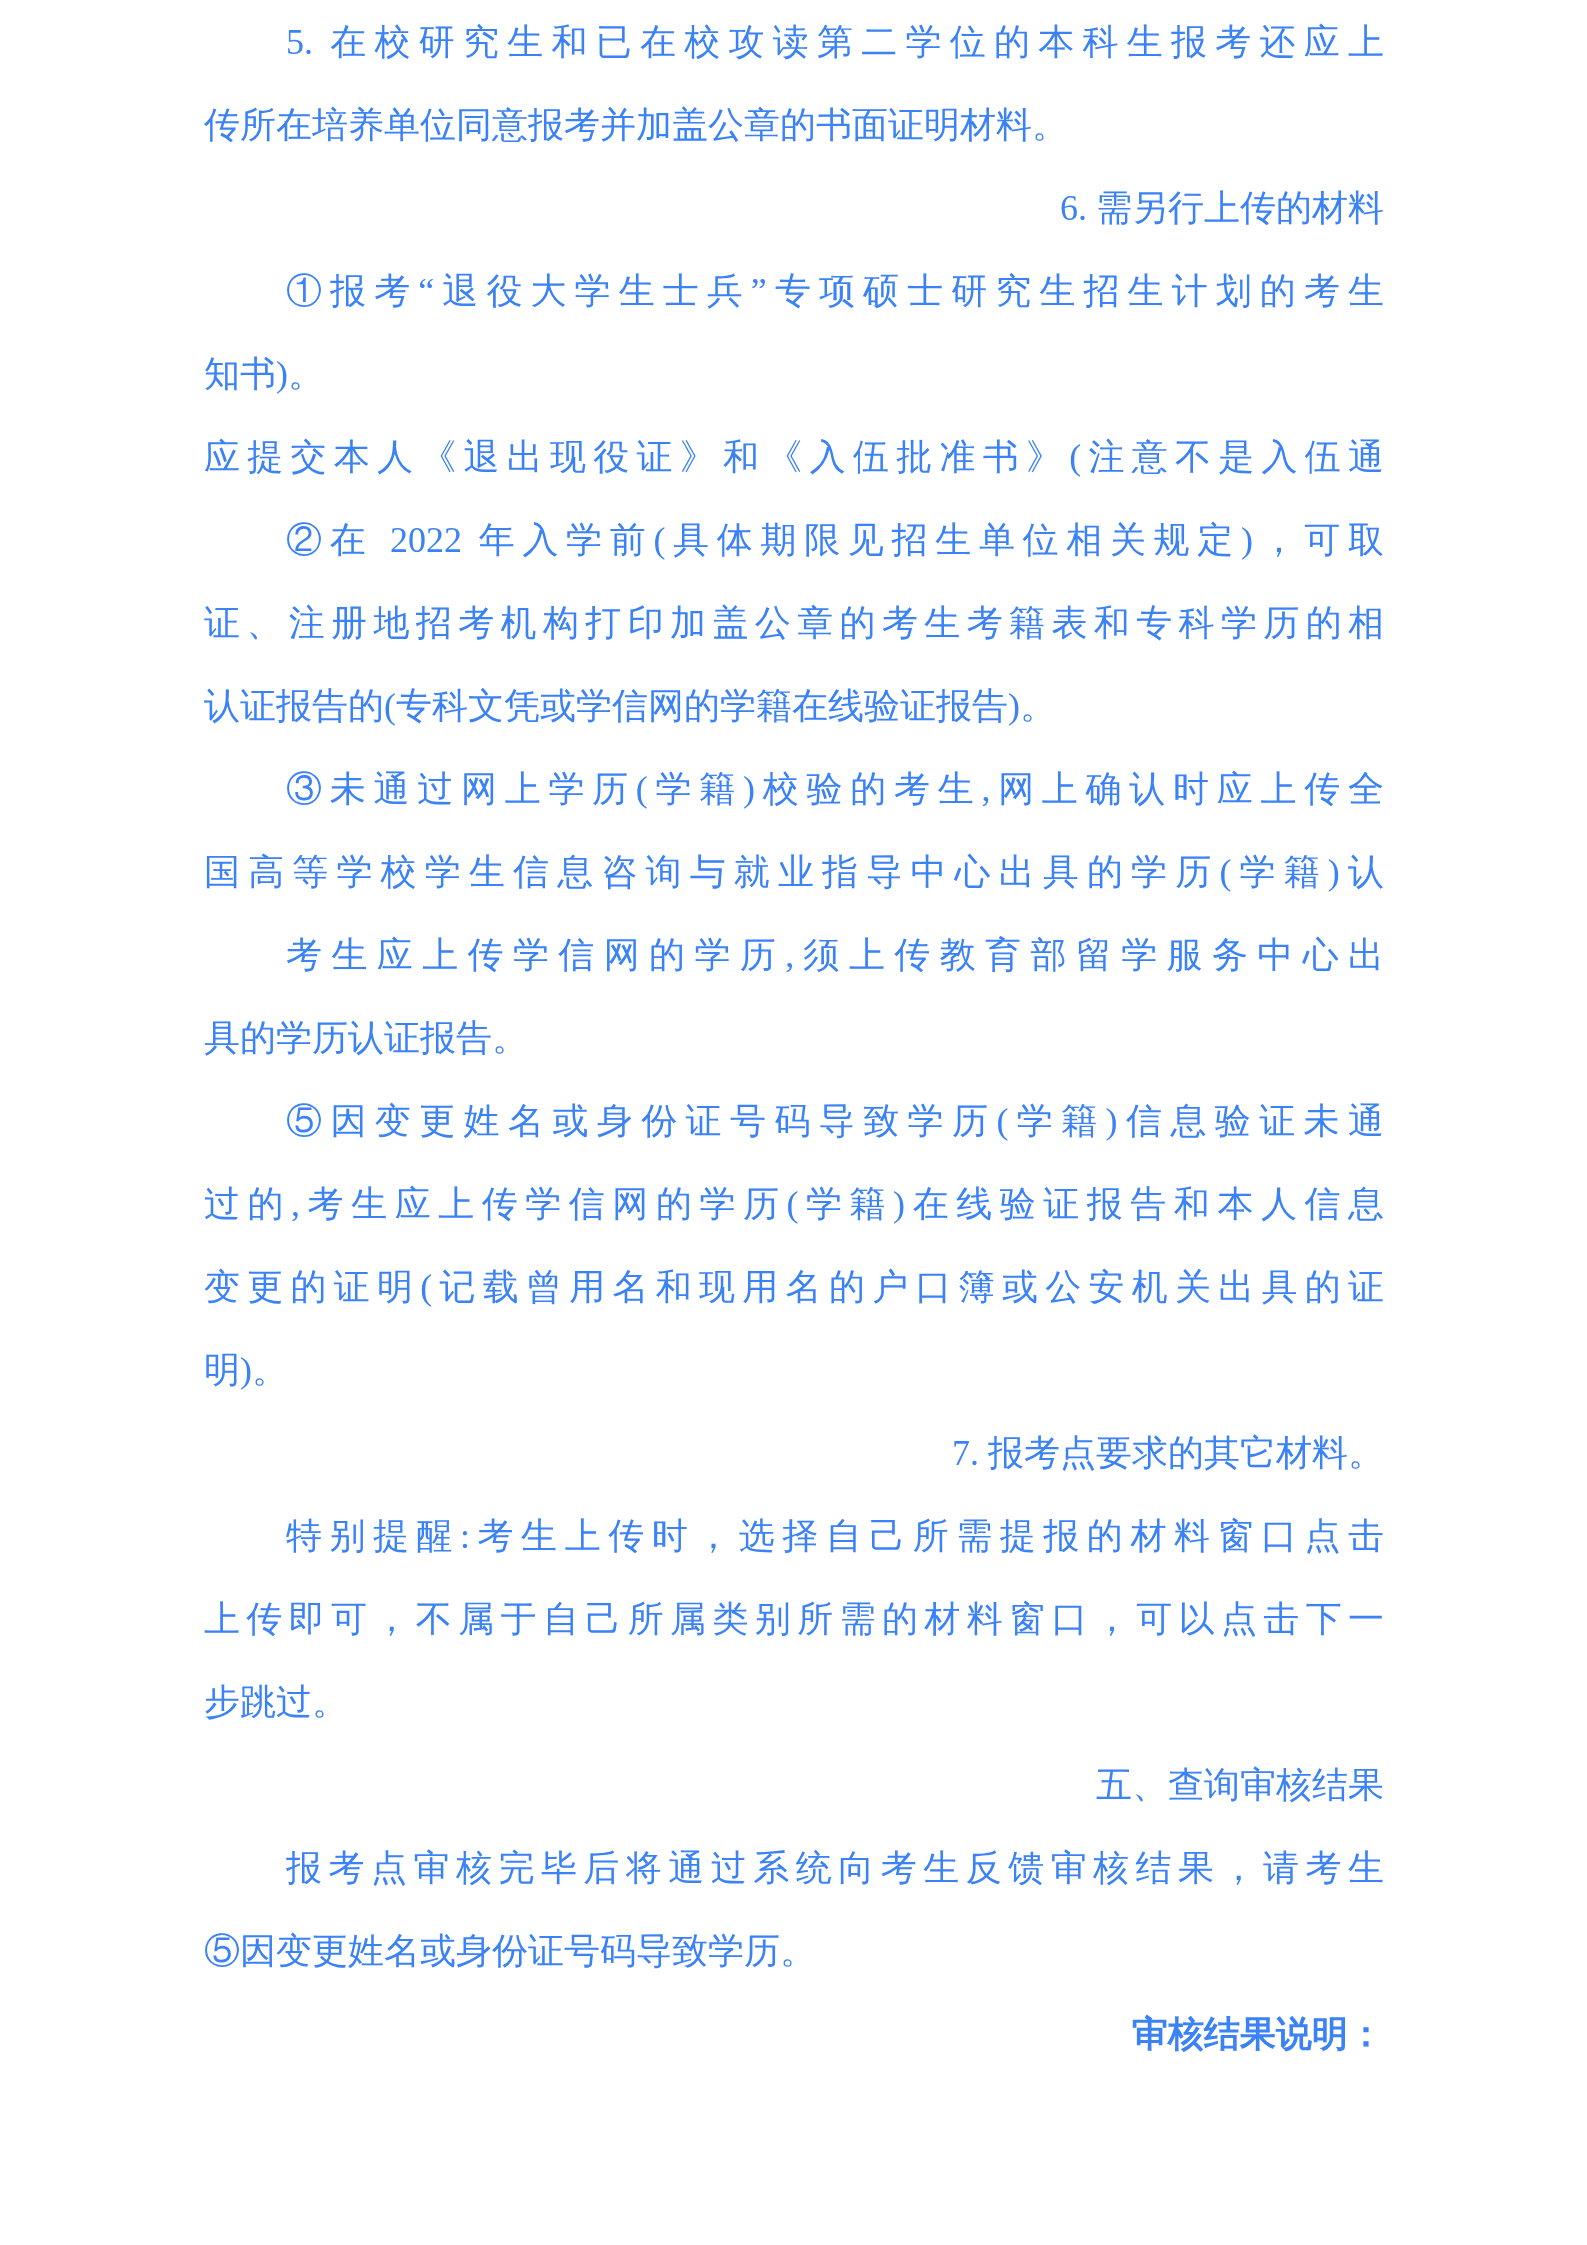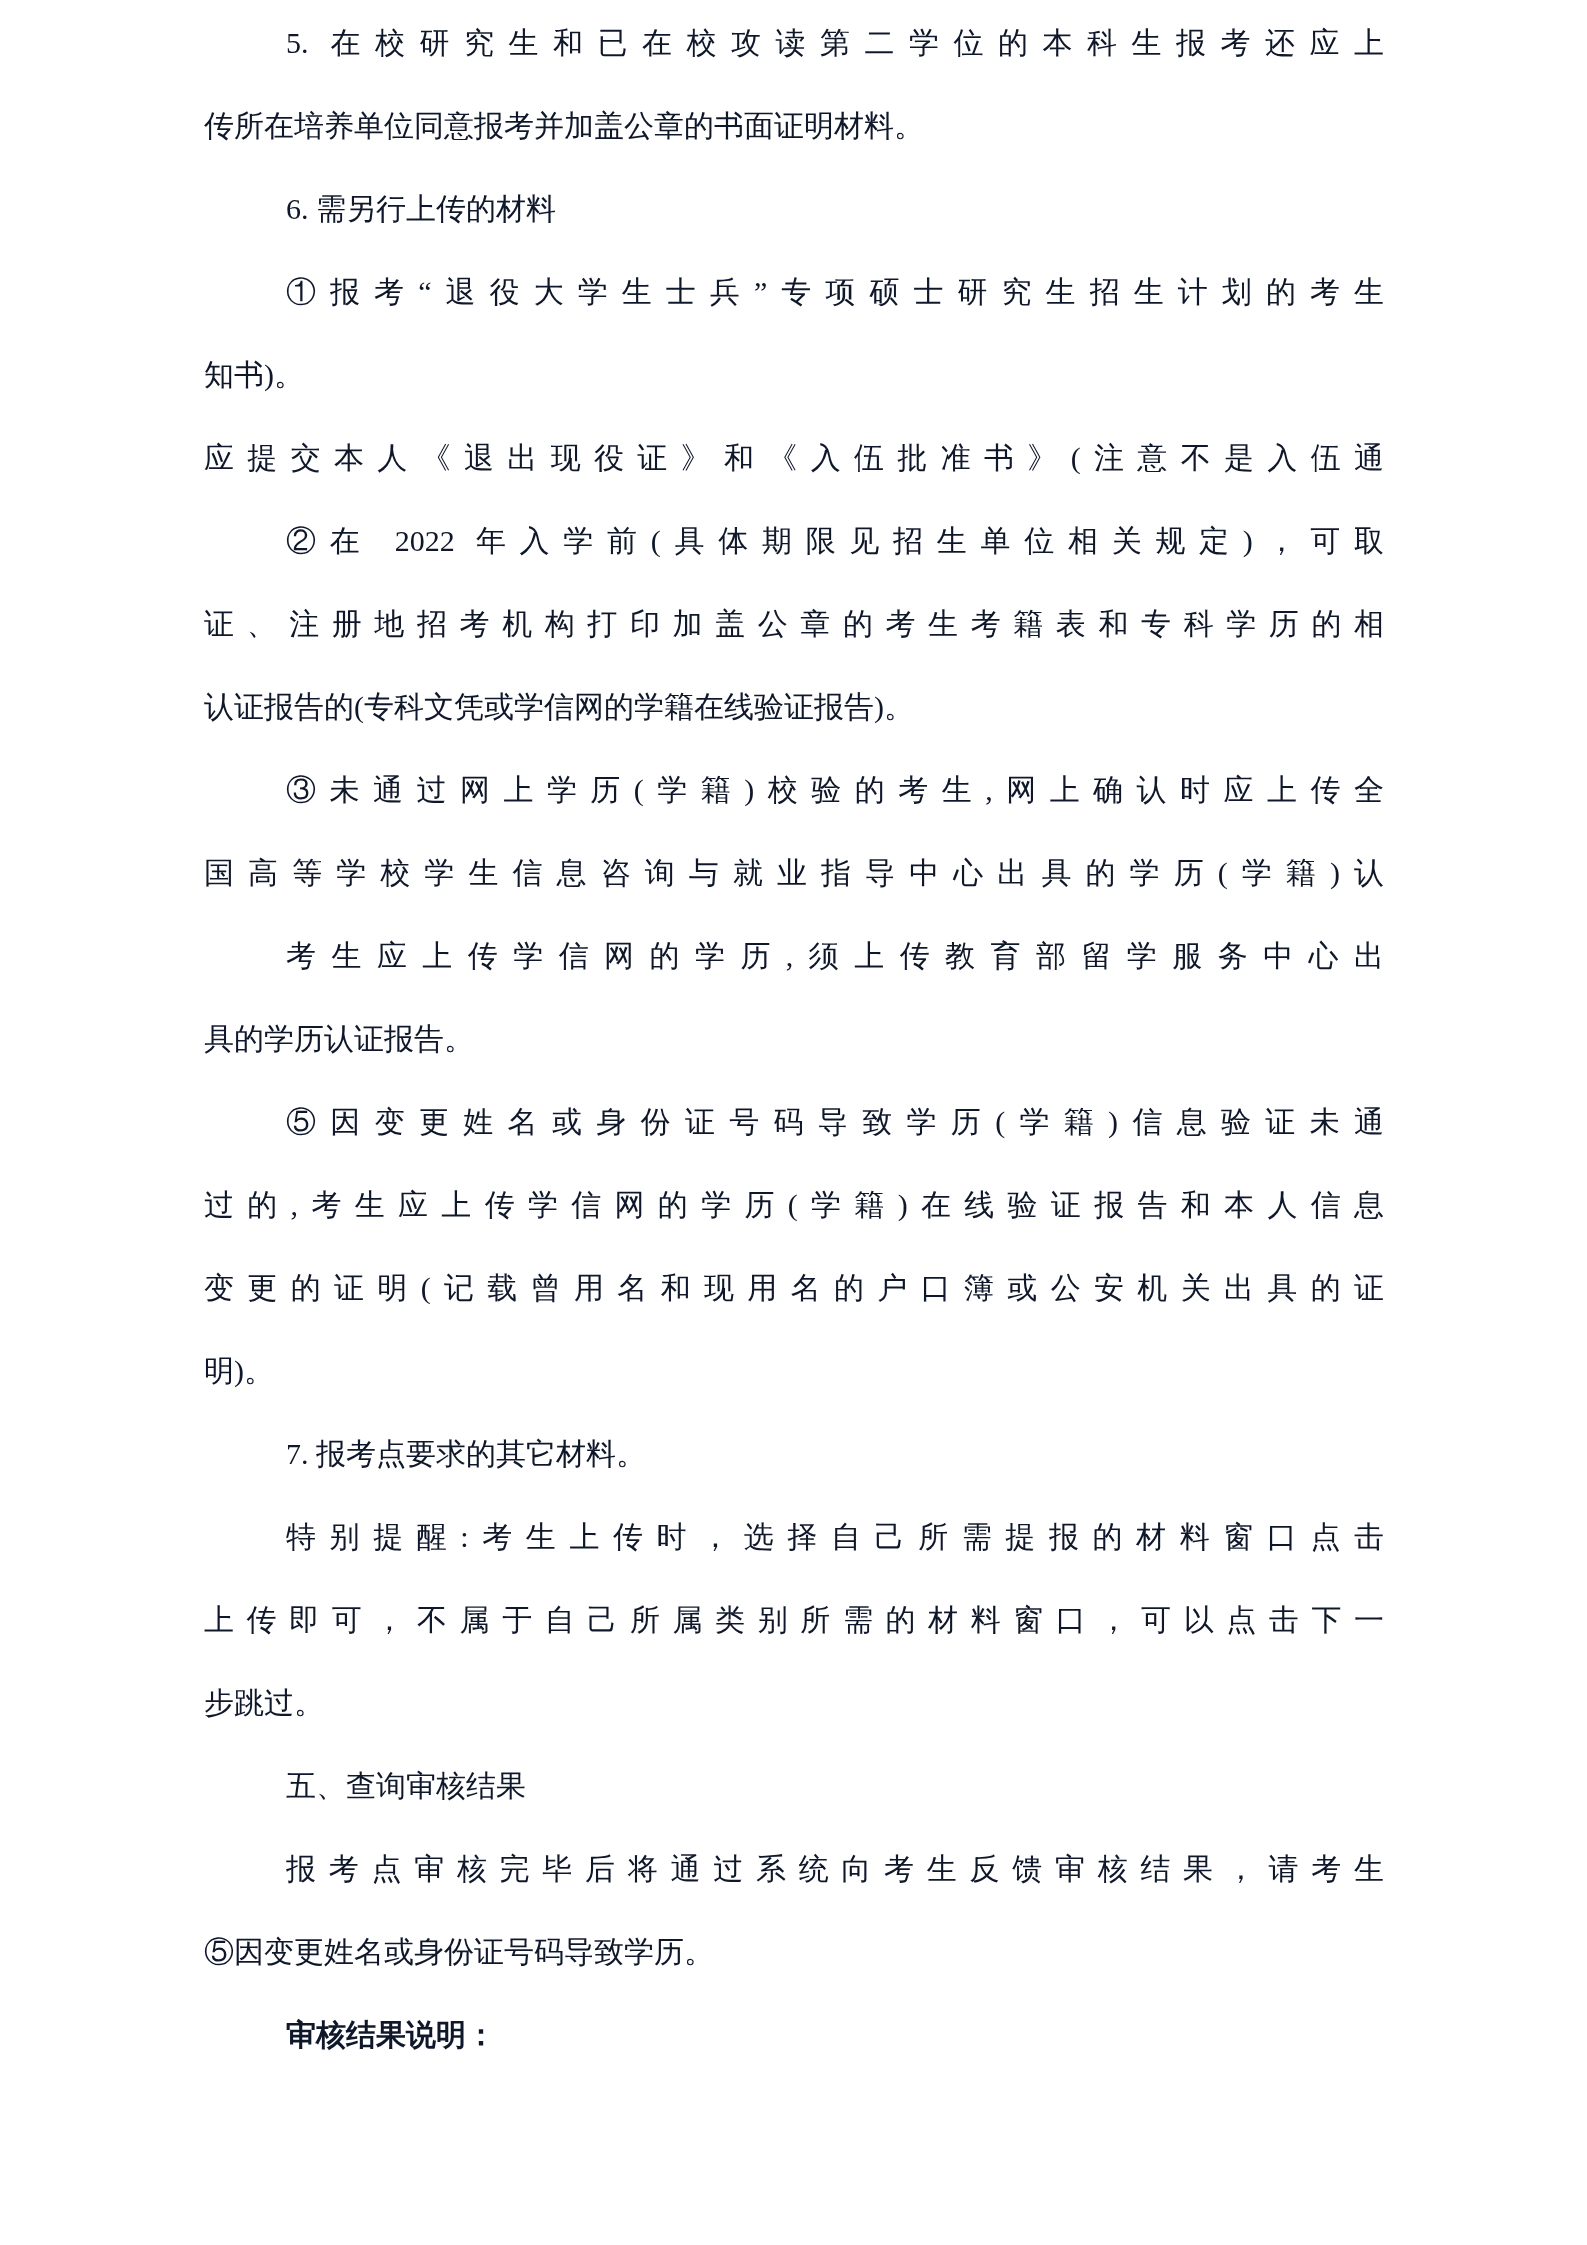--- a/index.html
+++ b/index.html
@@ -19,27 +19,28 @@
     position: absolute;
     left: 204px;
     top: 1px;
     width: 1180px;
   }
   .line {
     box-sizing: border-box;
     width: 100%;
     height: 83px;
     line-height: 83px;
-    font-size: 30px;
-    color: #0f172a;
+    font-size: 36px;
+    color: #3b82f6;
     white-space: normal;
     overflow: hidden;
   }
   .line.indent {
     padding-left: 82px;
+    text-align: right;
   }
   .line.fill {
     text-align: justify;
     text-align-last: justify;
   }
   .line.bold {
     font-weight: 700;
   }
 </style>
 </head>

